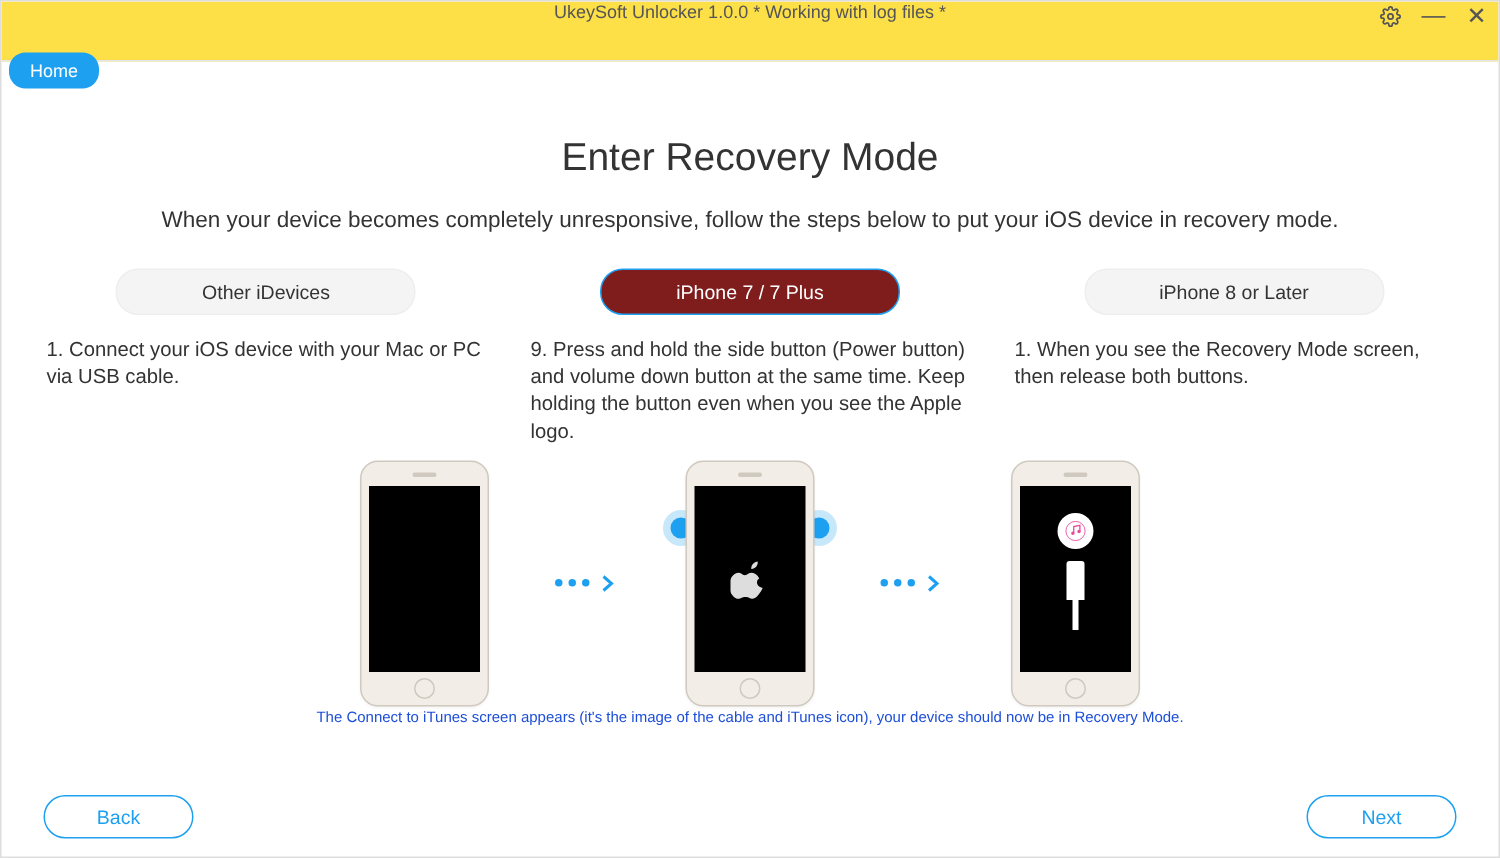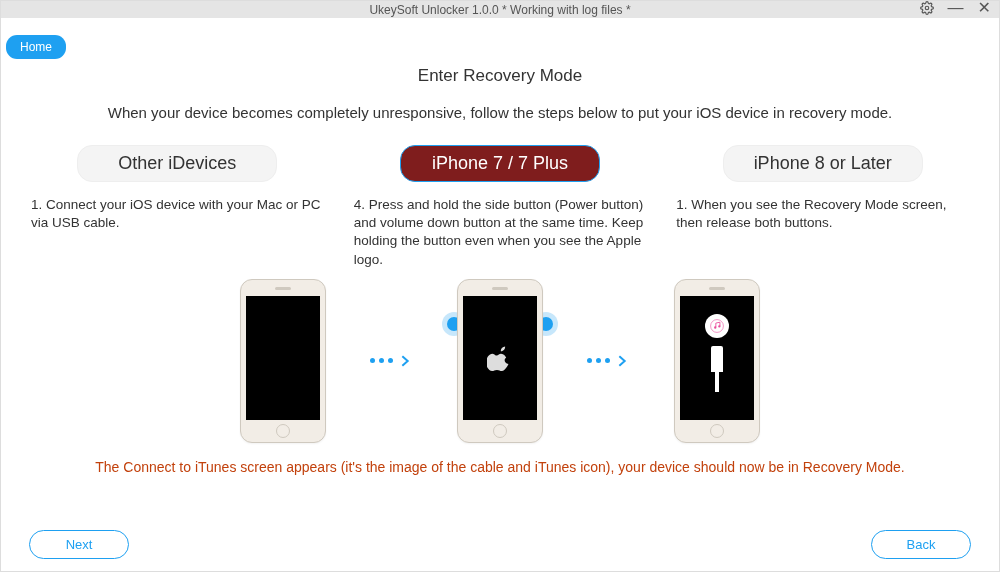--- a/index.html
+++ b/index.html
@@ -6,25 +6,25 @@
     body {
       width: 1000px;
       height: 572px;
       font-family: -apple-system, BlinkMacSystemFont, "Segoe UI", Arial, sans-serif;
       background: #fff;
       border: 1px solid #ddd;
       overflow: hidden;
       position: relative;
     }
     .titlebar {
-      height: 17px;
-      background: #e5e5e5;
+      height: 40px;
+      background: #fde047;
       border-bottom: 1px solid #e5e5e5;
       display: flex;
-      align-items: flex-end;
+      align-items: flex-start;
       position: relative;
     }
     .titlebar-title {
       flex: 1;
       text-align: center;
       font-size: 12px;
       color: #555;
     }
     .titlebar-controls {
       position: absolute;
@@ -41,21 +41,21 @@
       left: 5px;
       background: #1ea0f1;
       color: #fff;
       font-size: 12px;
       padding: 5px 14px;
       border-radius: 11px;
       cursor: pointer;
     }
     .main-title {
       text-align: center;
-      font-size: 17px;
+      font-size: 26px;
       font-weight: 400;
       color: #333;
       margin-top: 48px;
     }
     .subtitle {
       text-align: center;
       font-size: 15px;
       color: #333;
       margin-top: 18px;
       padding: 0 8px;
@@ -65,21 +65,21 @@
       padding: 0 30px;
       margin-top: 24px;
       gap: 30px;
     }
     .col { flex: 1; }
     .device-tab {
       display: block;
       margin: 0 auto 14px auto;
       width: 200px;
       text-align: center;
-      font-size: 18px;
+      font-size: 13px;
       padding: 7px 0;
       border-radius: 15px;
       background: #f4f4f4;
       color: #333;
       cursor: pointer;
       border: 1px solid #eee;
     }
     .device-tab.active {
       background: #7f1d1d;
       color: #fff;
@@ -162,23 +162,23 @@
     }
     .cable-stub {
       width: 12px; height: 26px; background:#fff; border-radius:2px 2px 0 0;
       position: relative;
     }
     .cable-stub::after{
       content:""; position:absolute; bottom:-20px; left:4px; width:4px; height:20px; background:#fff;
     }
     .footer-note {
       text-align: center;
-      font-size: 14px;
-      color: #c2410c;
-      margin-top: 16px;
+      font-size: 10px;
+      color: #1d4ed8;
+      margin-top: 2px;
       padding: 0 20px;
     }
     .nav-buttons {
       position: absolute;
       bottom: 12px;
       left: 0; right: 0;
       display: flex;
       justify-content: space-between;
       padding: 0 28px;
     }
@@ -216,21 +216,21 @@
 <h1 class="main-title">Enter Recovery Mode</h1>
 <p class="subtitle">When your device becomes completely unresponsive, follow the steps below to put your iOS device in recovery mode.</p>
 
 <div class="content-row">
   <div class="col">
     <div class="device-tab">Other iDevices</div>
     <p class="step-text">1. Connect your iOS device with your Mac or PC via USB cable.</p>
   </div>
   <div class="col">
     <div class="device-tab active">iPhone 7 / 7 Plus</div>
-    <p class="step-text">4. Press and hold the side button (Power button) and volume down button at the same time. Keep holding the button even when you see the Apple logo.</p>
+    <p class="step-text">9. Press and hold the side button (Power button) and volume down button at the same time. Keep holding the button even when you see the Apple logo.</p>
   </div>
   <div class="col">
     <div class="device-tab">iPhone 8 or Later</div>
     <p class="step-text">1. When you see the Recovery Mode screen, then release both buttons.</p>
   </div>
 </div>
 
 <div class="phones-row">
 
   <div class="phone-wrap">
@@ -287,15 +287,15 @@
         <div class="cable-stub"></div>
       </div>
       <div class="phone-home-btn"></div>
     </div>
   </div>
 </div>
 
 <p class="footer-note">The Connect to iTunes screen appears (it's the image of the cable and iTunes icon), your device should now be in Recovery Mode.</p>
 
 <div class="nav-buttons">
+  <div class="nav-btn">Back</div>
   <div class="nav-btn">Next</div>
-  <div class="nav-btn">Back</div>
 </div>
 
 </body></html>

